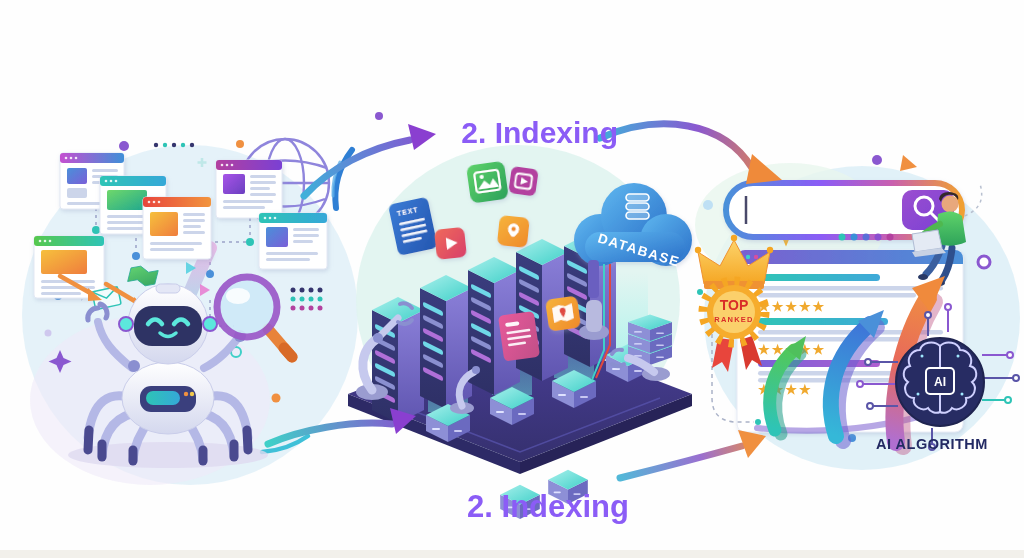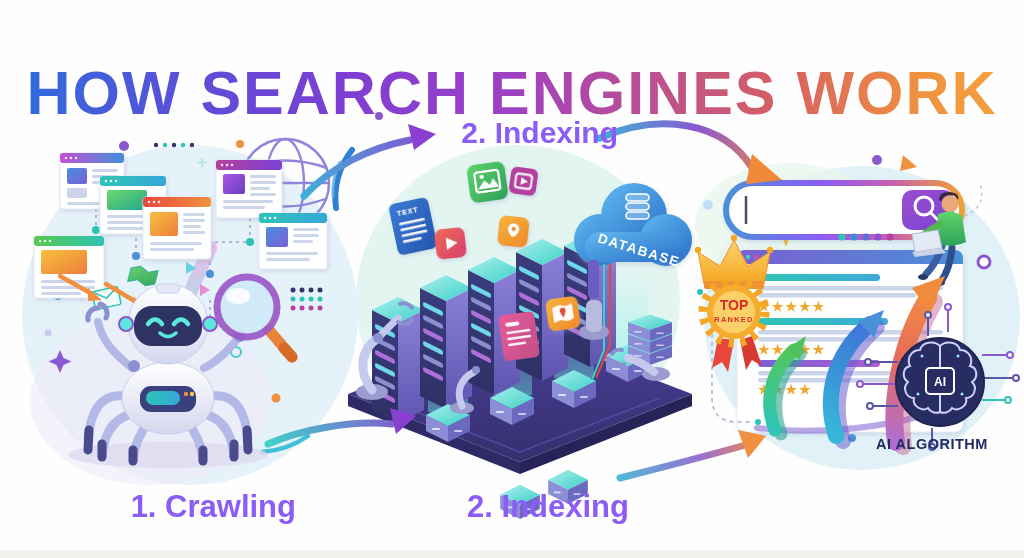--- a/index.html
+++ b/index.html
@@ -712,19 +712,17 @@
     <path d="M268,444 C300,430 350,420 392,424" stroke="url(#gA3)" stroke-width="7" stroke-linecap="round"></path>
     <polygon points="416,416 390,408 396,434" fill="#8a3fd0"></polygon>
   </g>
   <g>
     <path d="M620,478 C660,468 706,456 742,446" stroke="url(#gA4)" stroke-width="7" stroke-linecap="round"></path>
     <polygon points="766,436 738,430 748,458" fill="#f09040"></polygon>
   </g>
 </g>
 </svg>
 
-<h1 class="title">HOW SEARCH ENGINES WORK</h1>
 <div class="stage-lbl lbl-top">2. Indexing</div>
-<div class="stage-lbl lbl-bottom lbl-crawl">1. Crawling</div>
 <div class="stage-lbl lbl-bottom lbl-index">2. Indexing</div>
 <div class="bottom-strip"></div>
 
 </div>
 
 </body></html>

